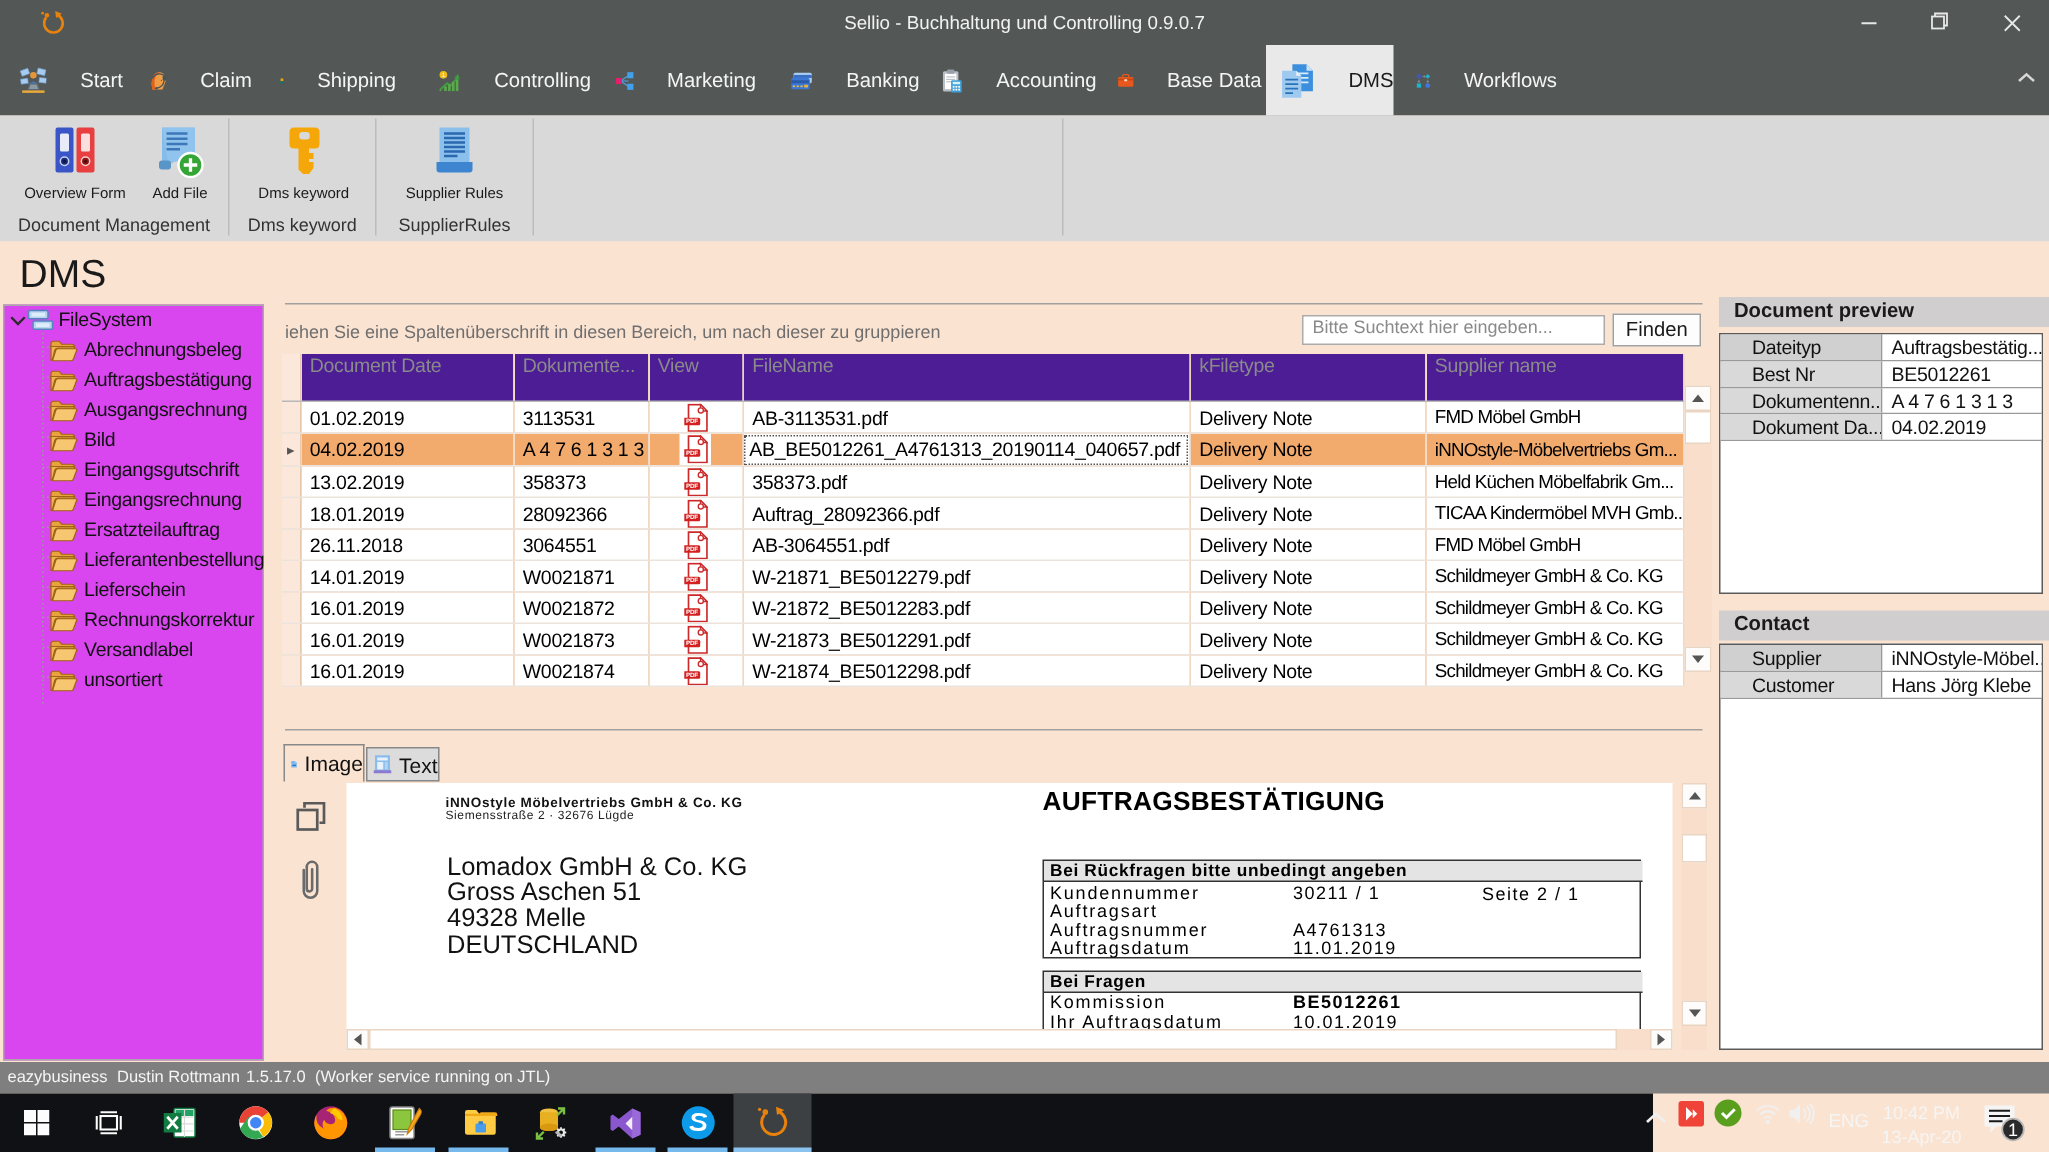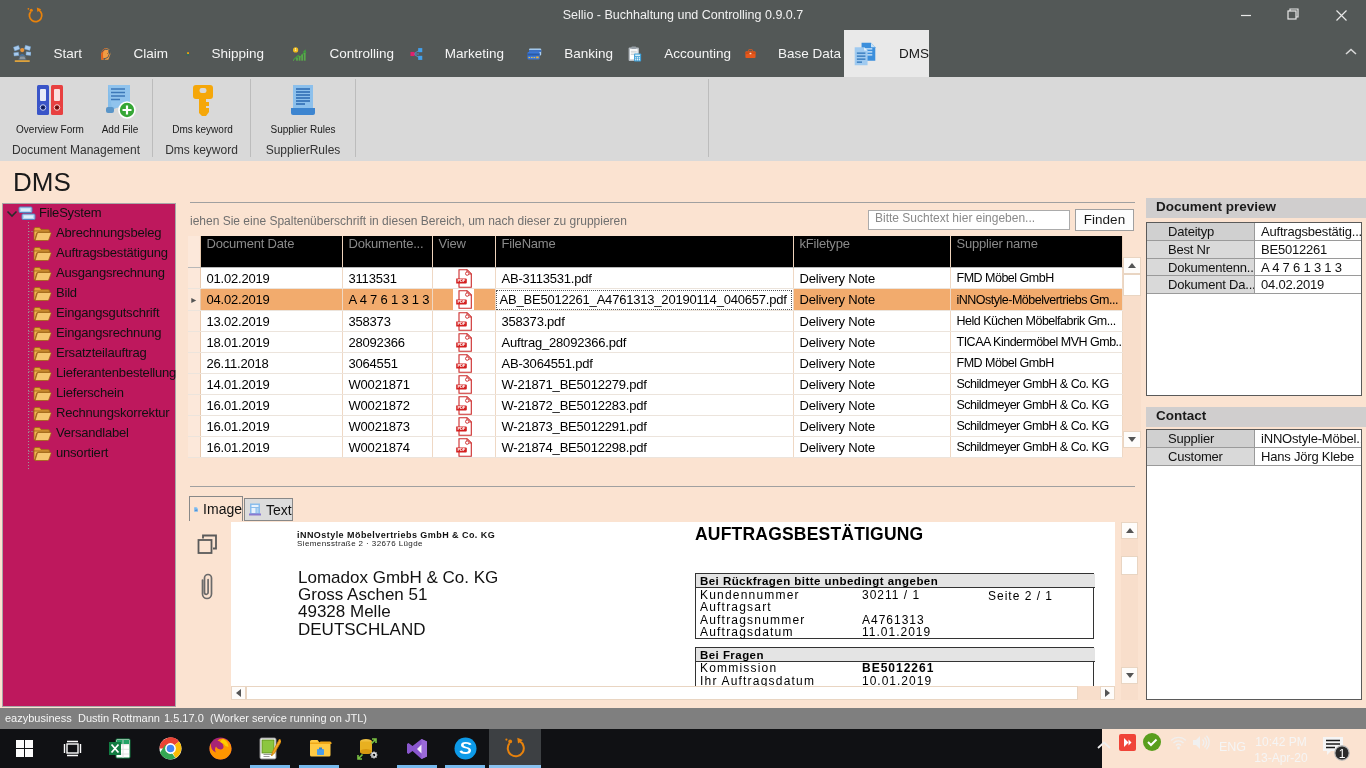--- a/index.html
+++ b/index.html
@@ -23,28 +23,28 @@
 .tsep { position:absolute; top:2px; width:1px; height:78px; background:#bcbcbc; }
 .ticon { position:absolute; top:83px; }
 .tcap { position:absolute; top:124px; white-space:nowrap; font-size:10px; color:#1a1a1a; text-align:center; }
 .tgrp { position:absolute; top:143px; white-space:nowrap; font-size:12px; color:#333; text-align:center; }
 
 
 #dmshdr { left:0; top:161px; width:1366px; height:42px; background:#fbe3d1; }
 #dmshdr span { position:absolute; left:13px; top:6px; font-size:26px; color:#1a1a1a; }
 
 
-#tree { left:2px; top:203px; width:174px; height:504px; background:#be185d; border:1px solid #a8a8a8; border-left:1px solid #a8a8a8; }
+#tree { left:2px; top:203px; width:174px; height:504px; background:#d946ef; border:1px solid #a8a8a8; border-left:1px solid #a8a8a8; }
 .trow { position:absolute; height:20px; font-size:13px; letter-spacing:-0.2px; color:#111; white-space:nowrap; }
 #gridtopline { left:190px; top:202px; width:945px; height:1px; background:#a0a0a0; }
 #groupby { left:190px; top:214px; width:700px; font-size:12px; color:#6f6f6f; white-space:nowrap; overflow:hidden; }
 #searchbox { left:868px; top:210px; width:202px; height:20px; background:#fff; border:1px solid #ababab; font-size:12px; color:#8a8a8a; padding:0 6px; }
 #findbtn { left:1075px; top:209px; width:59px; height:22px; background:#fdfdfd; border:1px solid #a0a0a0; font-size:13.5px; color:#1a1a1a; text-align:center; line-height:20px; }
 table#grid { position:absolute; left:188px; top:236px; border-collapse:collapse; table-layout:fixed; width:934px; }
-#grid th { background:#000000; color:#8a8a8a; font-weight:normal; text-align:left; font-size:13px; letter-spacing:-0.2px; height:21px; padding:0 0 16px 6px; border-right:1px solid #eed3bc; border-bottom:1px solid #b8b8b8; overflow:hidden; white-space:nowrap; }
+#grid th { background:#4c1d95; color:#8a8a8a; font-weight:normal; text-align:left; font-size:13px; letter-spacing:-0.2px; height:21px; padding:0 0 16px 6px; border-right:1px solid #eed3bc; border-bottom:1px solid #b8b8b8; overflow:hidden; white-space:nowrap; }
 #grid td { background:#fff; color:#000; font-size:13px; letter-spacing:-0.2px; height:21px; padding:0 0 0 6px; border-right:1px solid #efd8c4; border-bottom:1px solid #ece4dc; overflow:hidden; white-space:nowrap; }
 #grid tr.sel td { background:#f2ab6d; }
 #grid tr.sel td.fnsel { background:#fff; outline:1px dotted #555; outline-offset:-2px; padding-left:4px; }
 #grid td.sup { font-size:12.5px; letter-spacing:-0.5px; }
 #grid td.rowind { text-align:center; color:#555; font-size:10px; }
 #grid td.rowind, #grid th.rowind { background:#fce8da; border-right:1px solid #e7c9ae; padding:0; }
 #grid tr.sel td.rowind { background:#fce8da; }
 
 
 .sb { position:absolute; background:#f8decb; }
@@ -199,20 +199,37 @@
   <div class="rtab sel" style="left:844px;width:85px">
     <svg width="28" height="28" viewBox="0 0 28 28" style="margin-left:9px">
       <path d="M 10 1 h 11 l 5 5 v 16 h -16 z" fill="#3c8fdc"></path>
       <path d="M 21 1 l 5 5 h -5 z" fill="#c8e2f6"></path>
       <path d="M 12.5 8 h 10 M 12.5 11.5 h 10 M 12.5 15 h 10" stroke="#d8ecfa" stroke-width="1.4"></path>
       <path d="M 2 6 h 11 l 4 4 v 17 h -15 z" fill="#9fcaf0"></path>
       <path d="M 13 6 l 4 4 h -4 z" fill="#e4f2fc"></path>
       <path d="M 4.5 13 h 10 M 4.5 16.5 h 10 M 4.5 20 h 10 M 4.5 23.5 h 6" stroke="#2a72b8" stroke-width="1.4"></path>
     </svg>
     <span class="lbl">DMS</span>
+  </div>
+  <div class="rtab" style="left:936px;width:102px">
+    <svg width="28" height="28" viewBox="0 0 28 28" style="margin-left:8px">
+      <circle cx="5.5" cy="5.5" r="4.5" fill="#4456b4"></circle>
+      <path d="M 22 1 l 4.5 4.5 l -4.5 4.5 l -4.5 -4.5 z" fill="#1cb4cc"></path>
+      <rect x="1.5" y="18.5" width="8" height="8" fill="#1cb4cc"></rect>
+      <circle cx="22" cy="22.5" r="4.5" fill="#3c78e8"></circle>
+      <g stroke="#8a9298" stroke-width="1.4" fill="#8a9298">
+        <path d="M 12 5.5 h 3.5"></path>
+          <path d="M 15 4 l 2.5 1.5 l -2.5 1.5 z"></path>
+        <path d="M 5.5 12 v 3"></path>
+          <path d="M 4 14.5 l 1.5 2.5 l 1.5 -2.5 z"></path>
+        <path d="M 22 12 v 3"></path>
+          <path d="M 20.5 14.5 l 1.5 2.5 l 1.5 -2.5 z"></path>
+      </g>
+    </svg>
+    <span class="lbl">Workflows</span>
   </div>
   <svg class="abs" style="left:1344px;top:47px" width="14" height="10" viewBox="0 0 14 10">
       <path d="M 2 7 l 5 -4.5 l 5 4.5" stroke="#d8d8d8" stroke-width="1.6" fill="none"></path>
     </svg>
   <div class="abs" id="toolbar"></div>
   <div class="tsep" style="left:152px;top:79px"></div>
   <div class="tsep" style="left:250px;top:79px"></div>
   <div class="tsep" style="left:355px;top:79px"></div>
   <div class="tsep" style="left:708px;top:79px"></div>
   <svg class="ticon" style="left:33px" width="36" height="36" viewBox="0 0 36 36">

